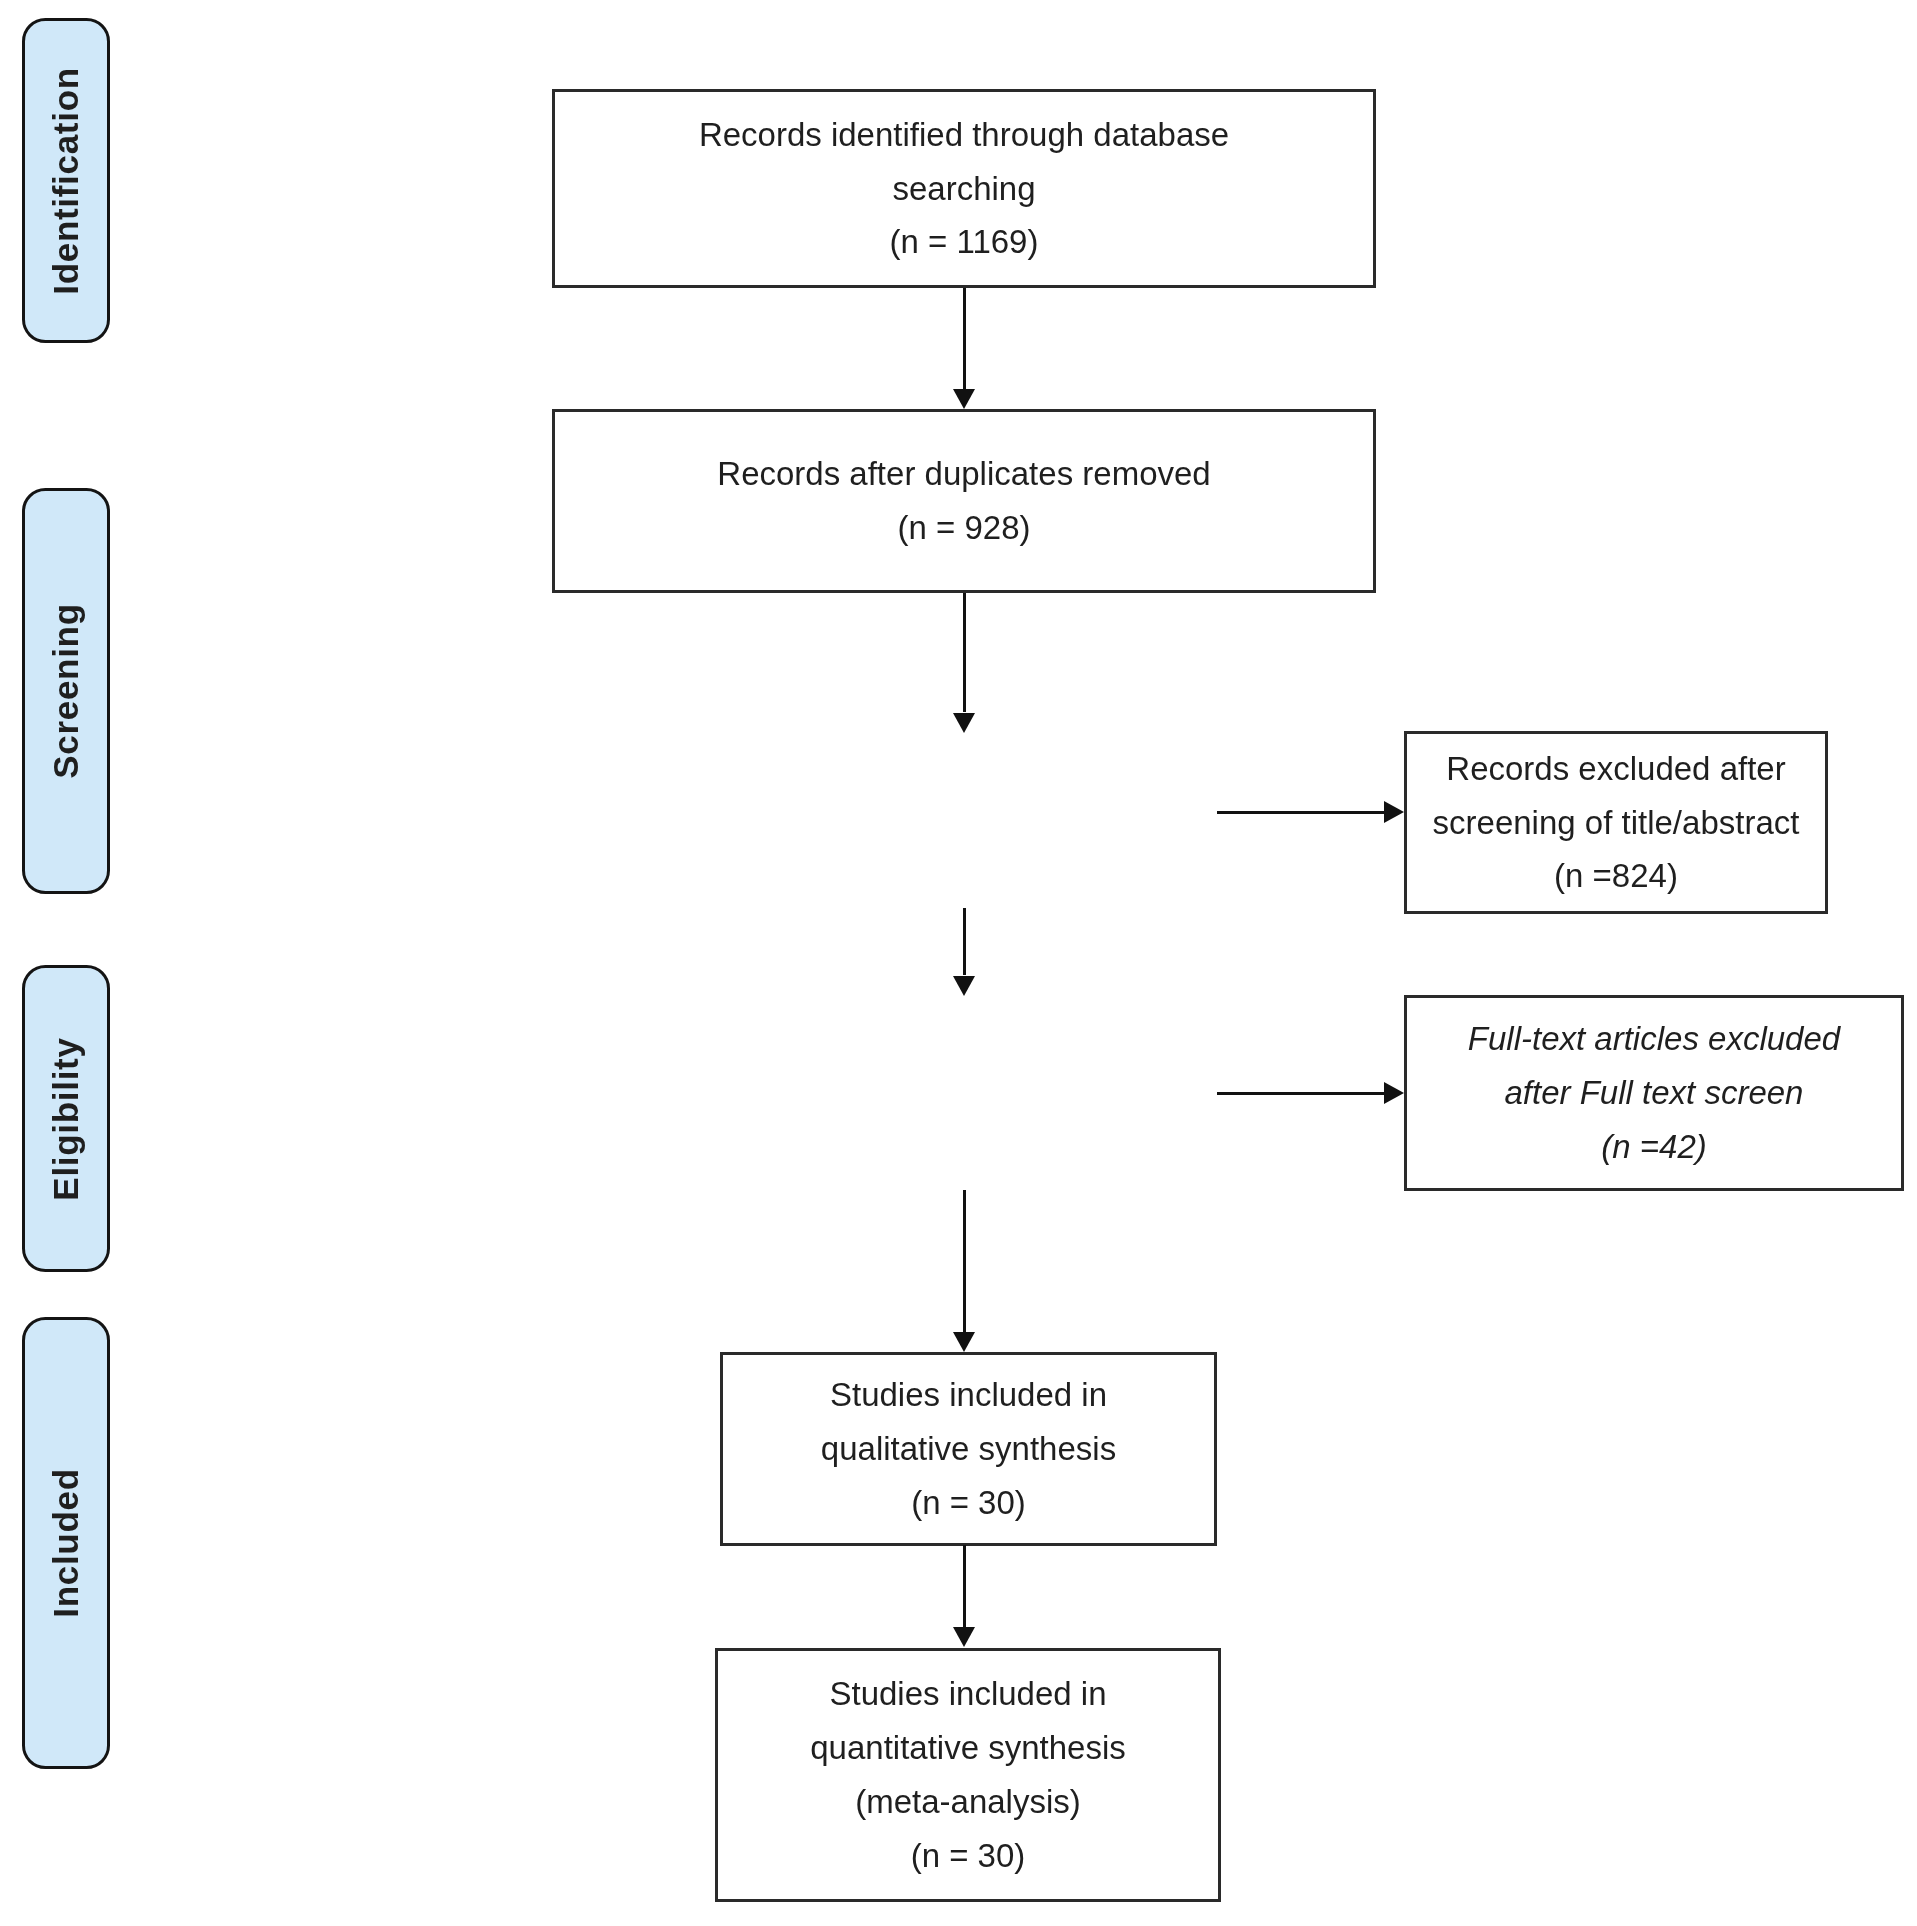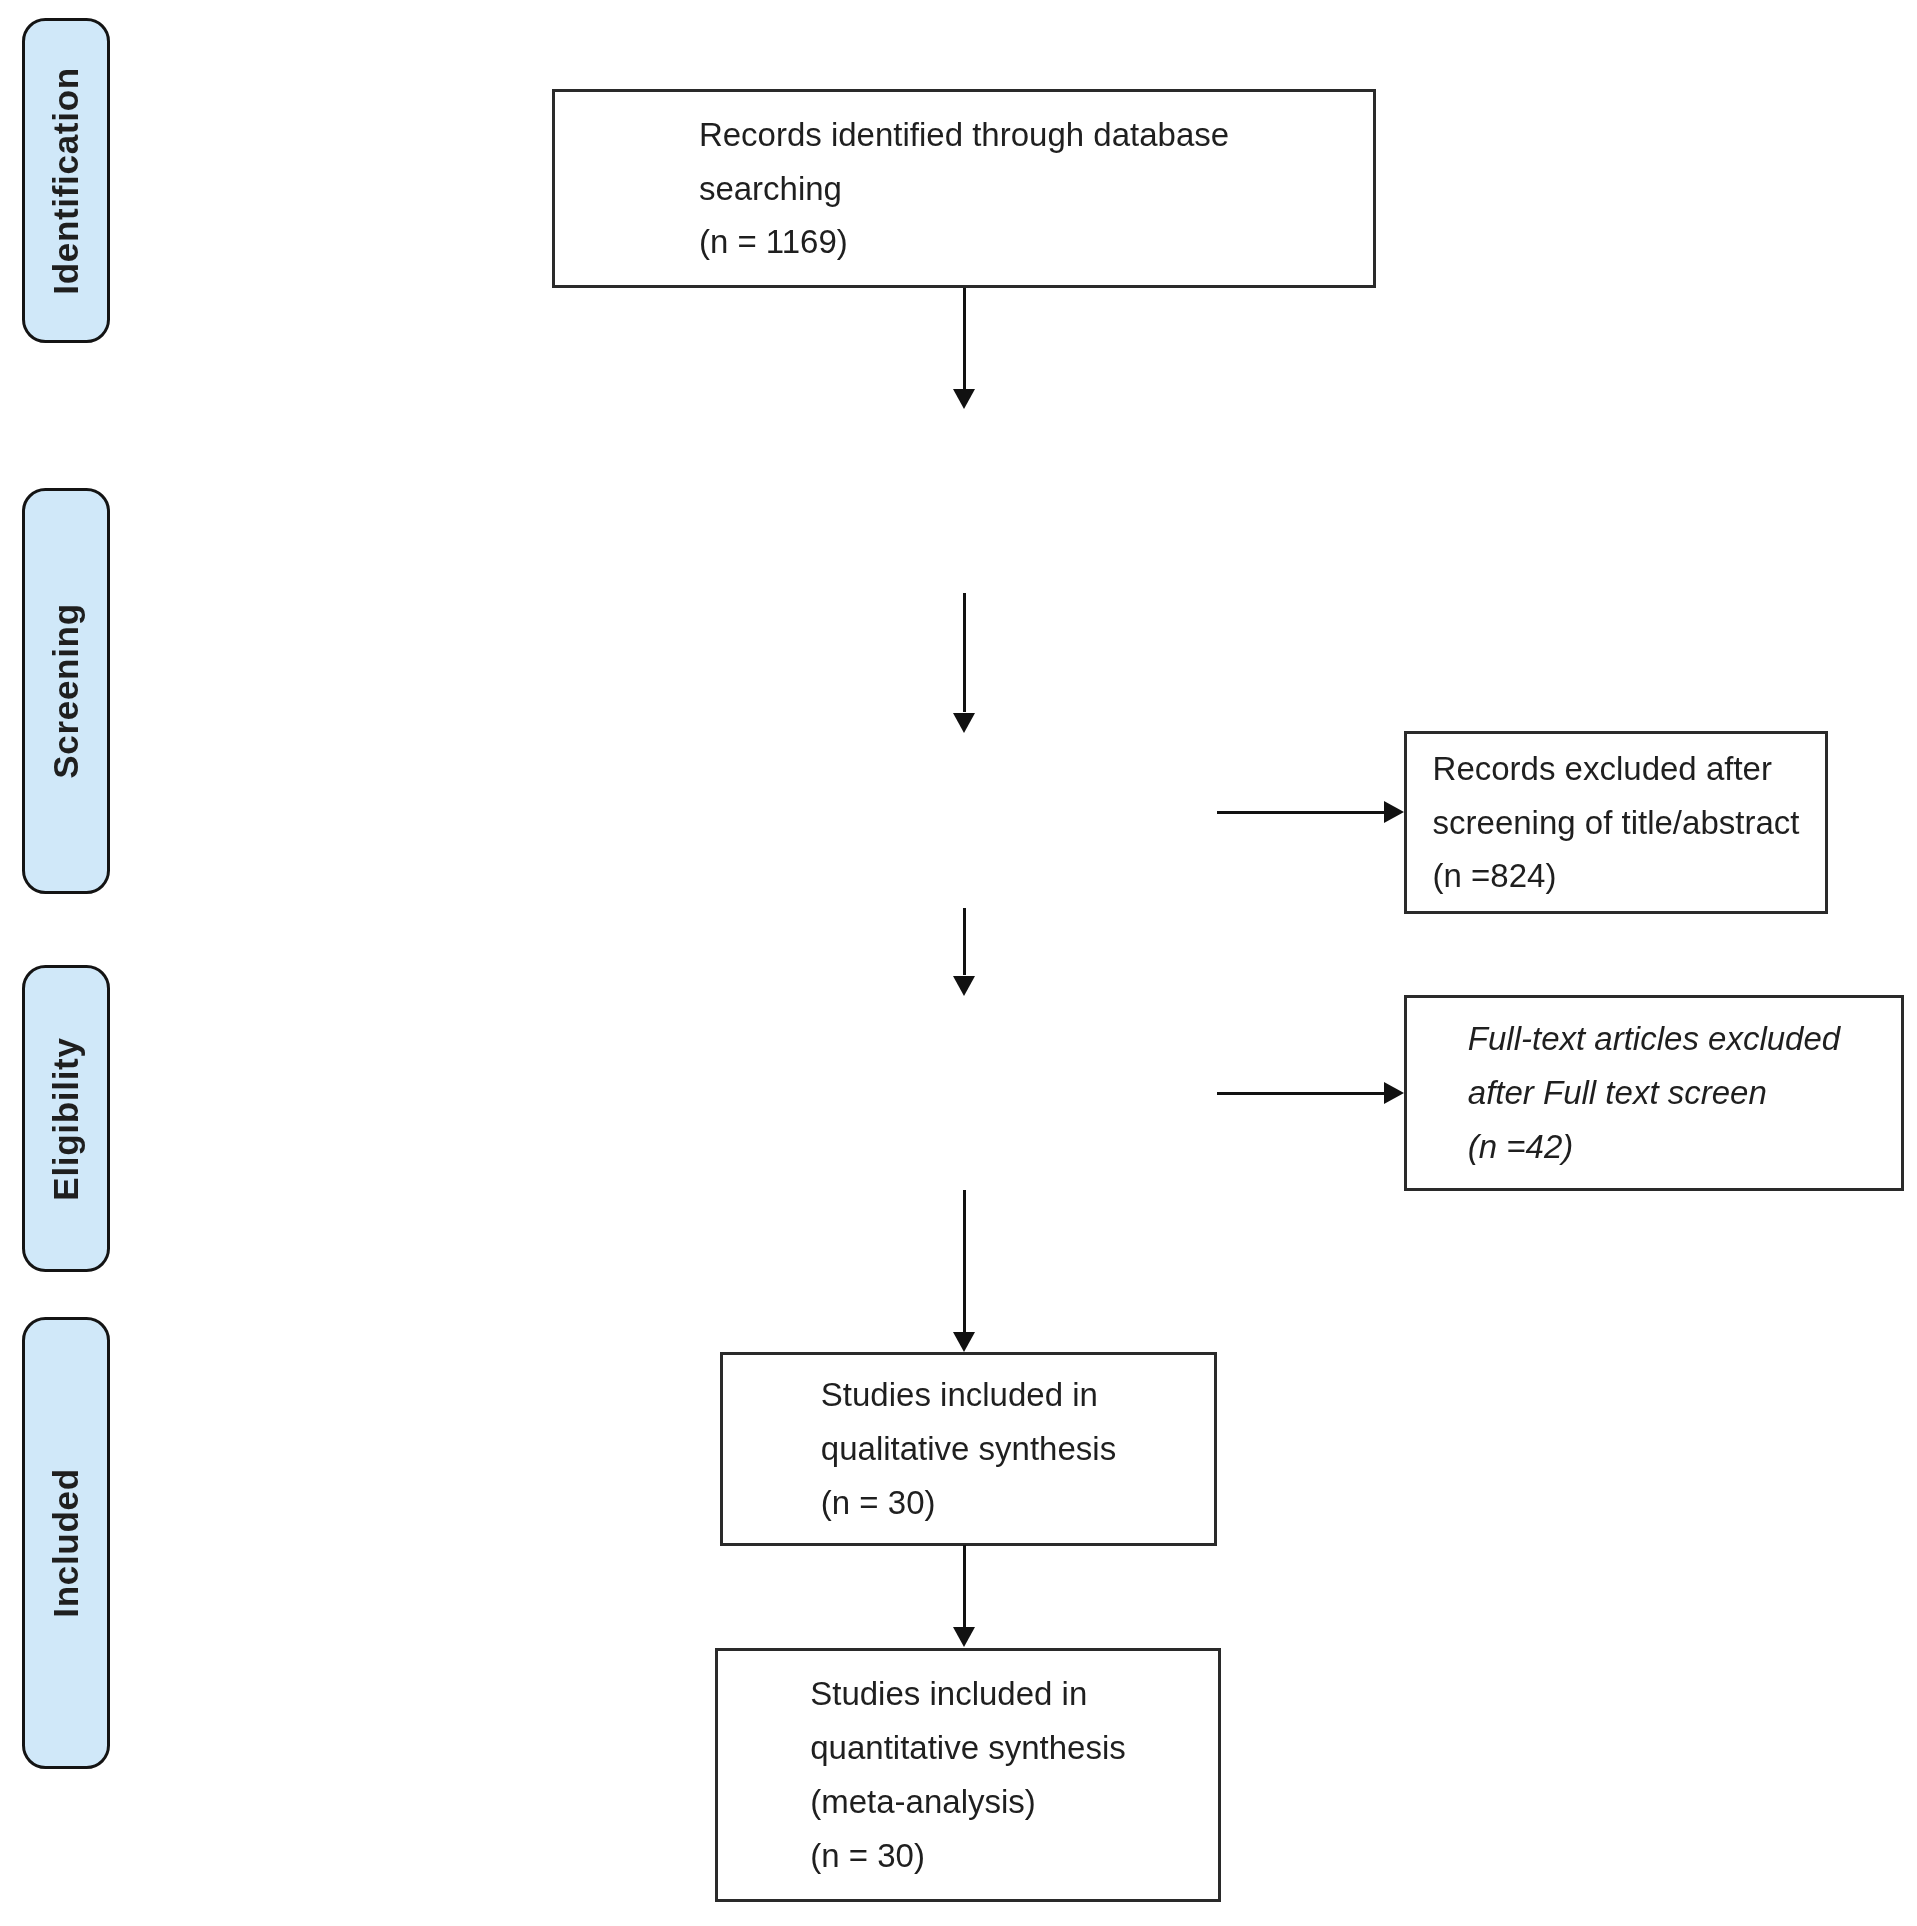--- a/index.html
+++ b/index.html
@@ -42,21 +42,21 @@
     color: var(--text);
   }
   
   .flow-box {
     position: absolute;
     background: var(--box_fill);
     border: 3.7px solid var(--box_border);
     display: flex;
     align-items: center;
     justify-content: center;
-    text-align: left;
+    text-align: center;
   }
   .box-text {
     white-space: pre-line;
     font-size: 33px;
     line-height: 1.63;
     color: var(--text);
   }
   
   .arrow { position: absolute; }
   .arrow .vshaft {
@@ -113,20 +113,24 @@
   <div class="stage" style="top:1317px; height:452px;">
     <span class="stage-label">Included</span>
   </div>
 
   <div class="flow-box" style="left:552px; top:89px; width:824px; height:199px;">
     <div class="box-text">Records identified through database
 searching
 (n =  1169)</div>
   </div>
 
+  <div class="flow-box" style="left:552px; top:409px; width:824px; height:184px;">
+    <div class="box-text">Records after duplicates removed
+(n = 928)</div>
+  </div>
 
 
 
   <div class="flow-box" style="left:720px; top:1352px; width:497px; height:194px;">
     <div class="box-text">Studies included in
 qualitative synthesis
 (n = 30)</div>
   </div>
 
   <div class="flow-box" style="left:715px; top:1648px; width:506px; height:254px;">

